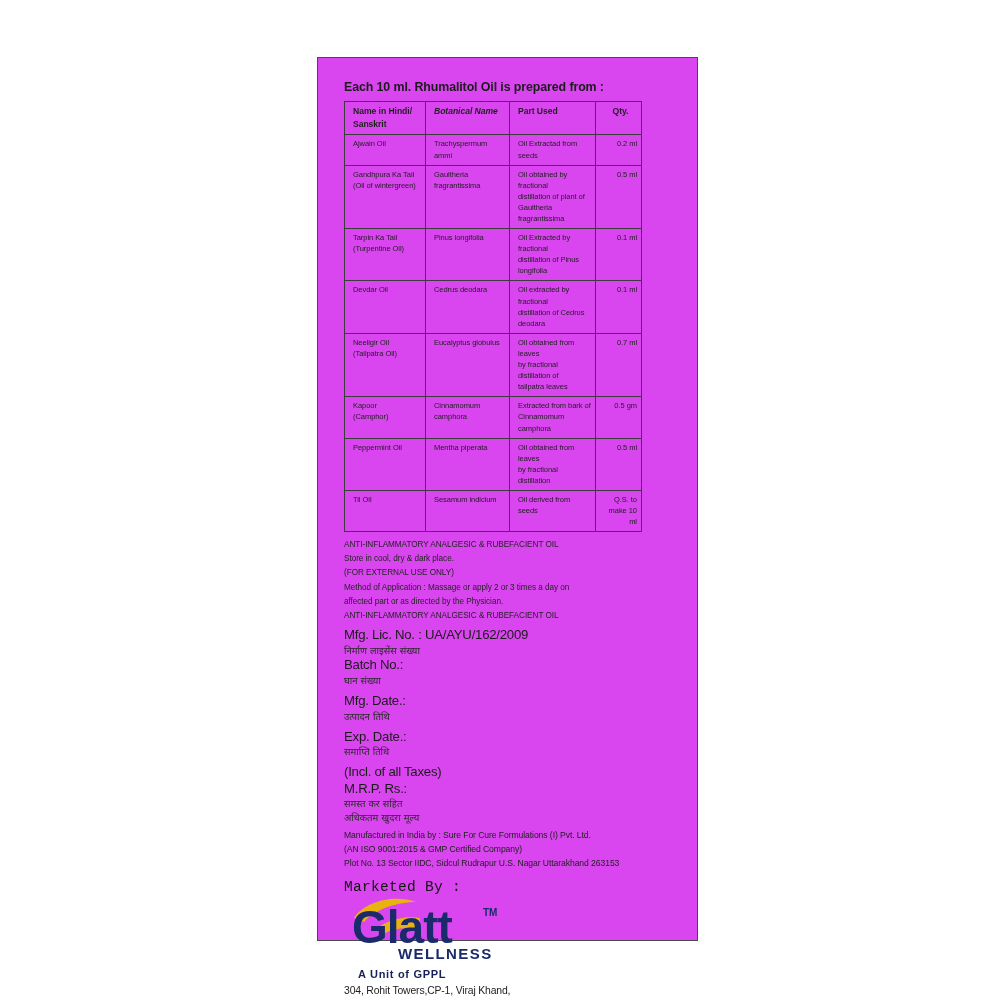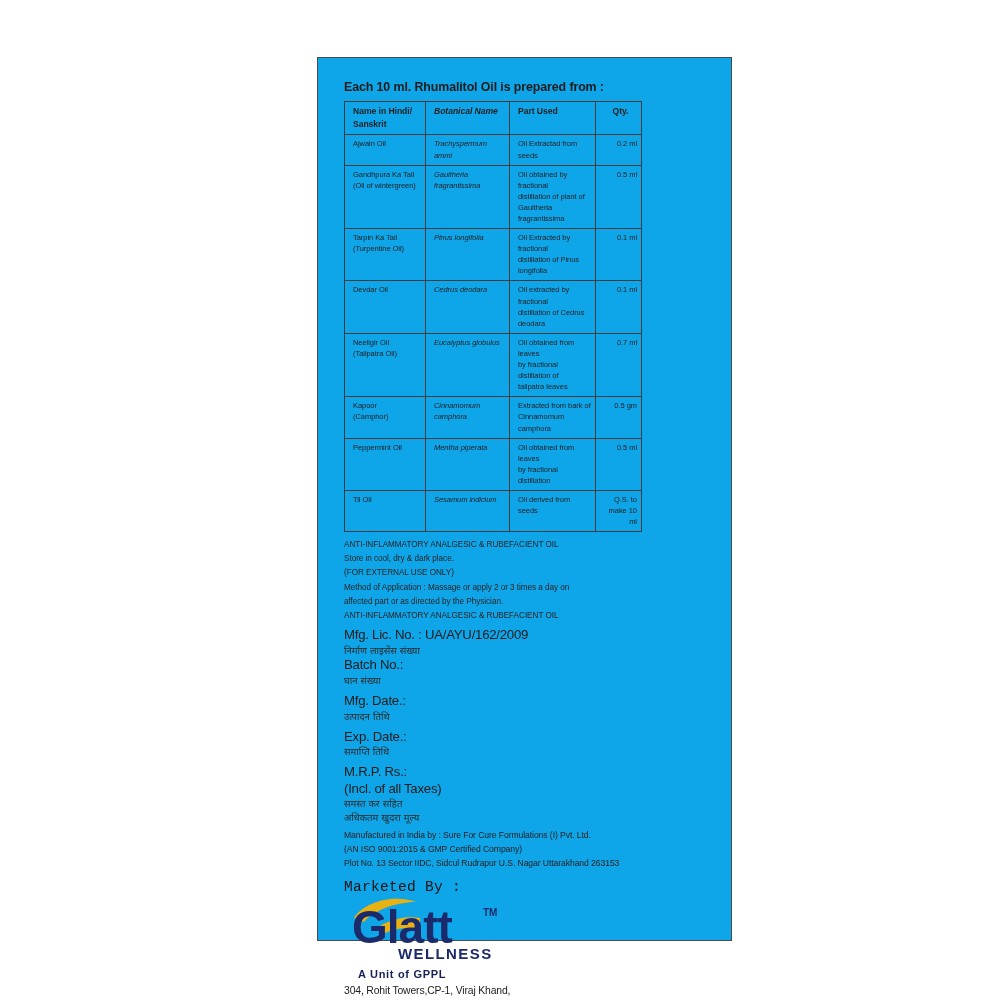--- a/index.html
+++ b/index.html
@@ -13,22 +13,22 @@
   #stage {
     position: relative;
     width: 1000px; height: 1000px;
     background: #ffffff;
     overflow: hidden;
   }
   
   #card {
     position: absolute;
     left: 317px; top: 57px;
-    width: 415px; height: 884px;
-    background: #0ea5e9;
+    width: 381px; height: 884px;
+    background: #d946ef;
     border: 1px solid #4a4a4a;
   }
   #card-inner {
     position: absolute;
     left: 26px; top: 22px;
     width: 306px;
   }
   
   .heading {
     font-size: 12.4px;
@@ -56,21 +56,21 @@
     font-weight: bold;
     text-align: left;
     letter-spacing: -0.05px;
   }
   table.ing th.qty { text-align: center; }
   table.ing td {
     font-size: 7.5px;
     font-weight: normal;
     letter-spacing: -0.05px;
   }
-  td.bot { font-style: italic; }
+  td.bot { }
   td.qty { text-align: right; }
   col.c1 { width: 81px; }
   col.c2 { width: 84px; }
   col.c3 { width: 86px; }
   col.c4 { width: 46px; }
   .cellline { display: block; }
   
   .notes {
     margin-top: 6px;
     font-size: 8.2px;
@@ -315,22 +315,22 @@
         <div class="f-hi">निर्माण लाइसेंस संख्या</div>
         <div class="f-en tight">Batch No.:</div>
         <div class="f-hi">घान संख्या</div>
         <div class="gap-s"></div>
         <div class="f-en tight">Mfg. Date.:</div>
         <div class="f-hi">उत्पादन तिथि</div>
         <div class="gap-s"></div>
         <div class="f-en tight">Exp. Date.:</div>
         <div class="f-hi">समाप्ति तिथि</div>
         <div class="gap-s"></div>
+        <div class="f-en tight">(Incl. of all Taxes)</div>
         <div class="f-en tight">M.R.P. Rs.:</div>
-        <div class="f-en tight">(Incl. of all Taxes)</div>
         <div class="f-hi">समस्त कर सहित</div>
         <div class="f-hi">अधिकतम खुदरा मूल्य</div>
       </div>
 
       <div class="mfg" id="mfg-block">
           <div>Manufactured in India by : Sure For Cure Formulations (I) Pvt. Ltd.</div>
           <div>(AN ISO 9001:2015 &amp; GMP Certified Company)</div>
           <div>Plot No. 13 Sector IIDC, Sidcul Rudrapur U.S. Nagar Uttarakhand 263153</div>
         </div>
 

